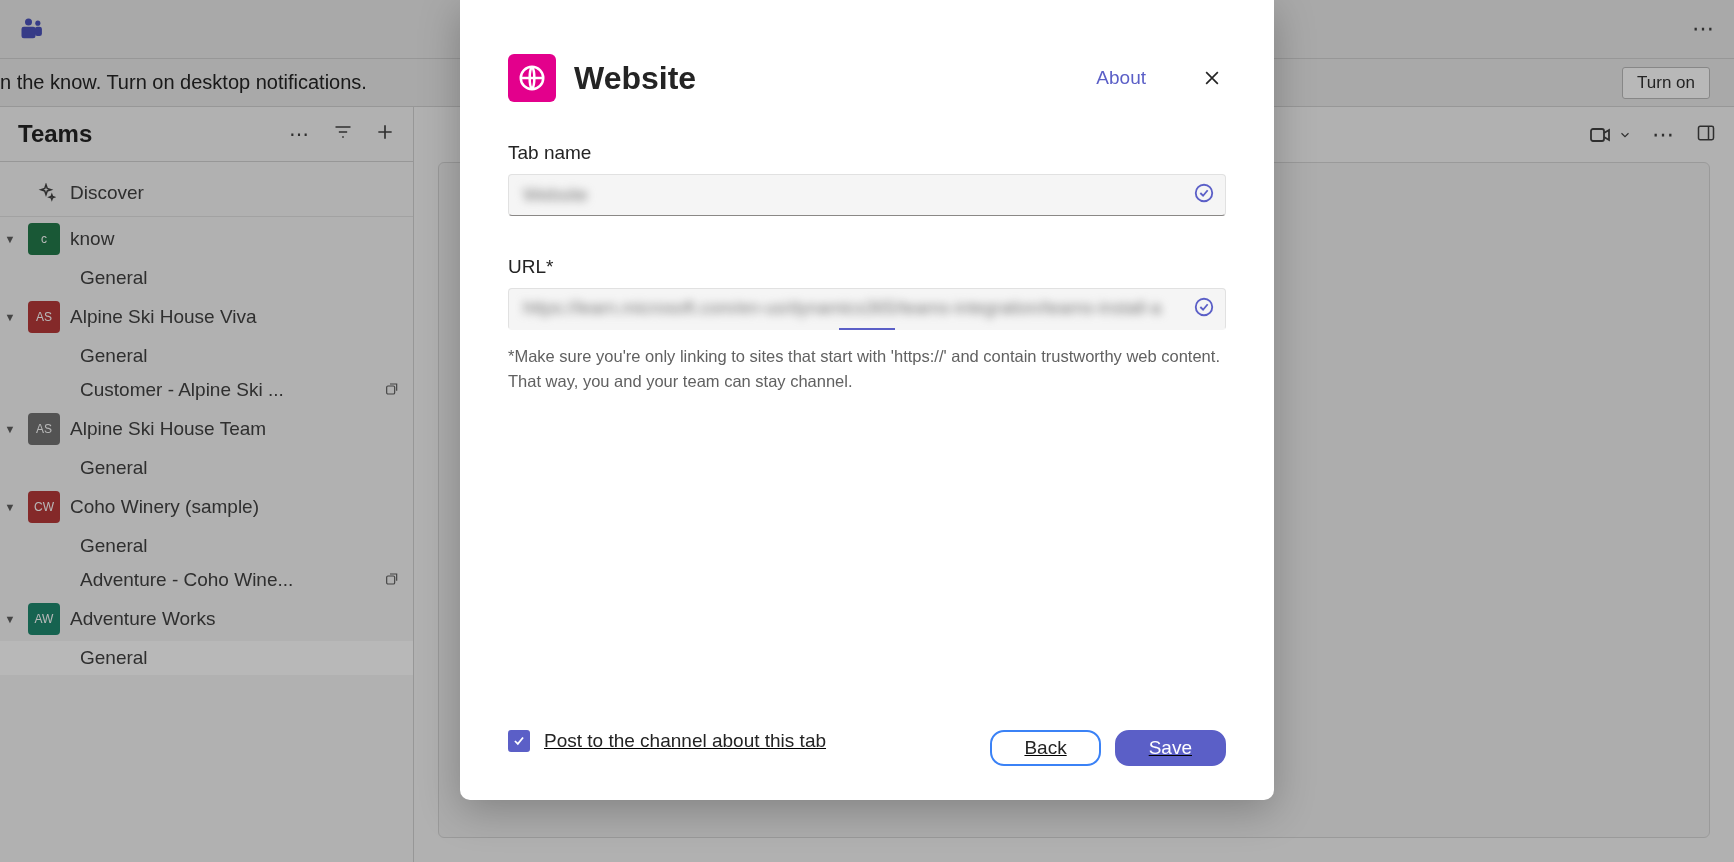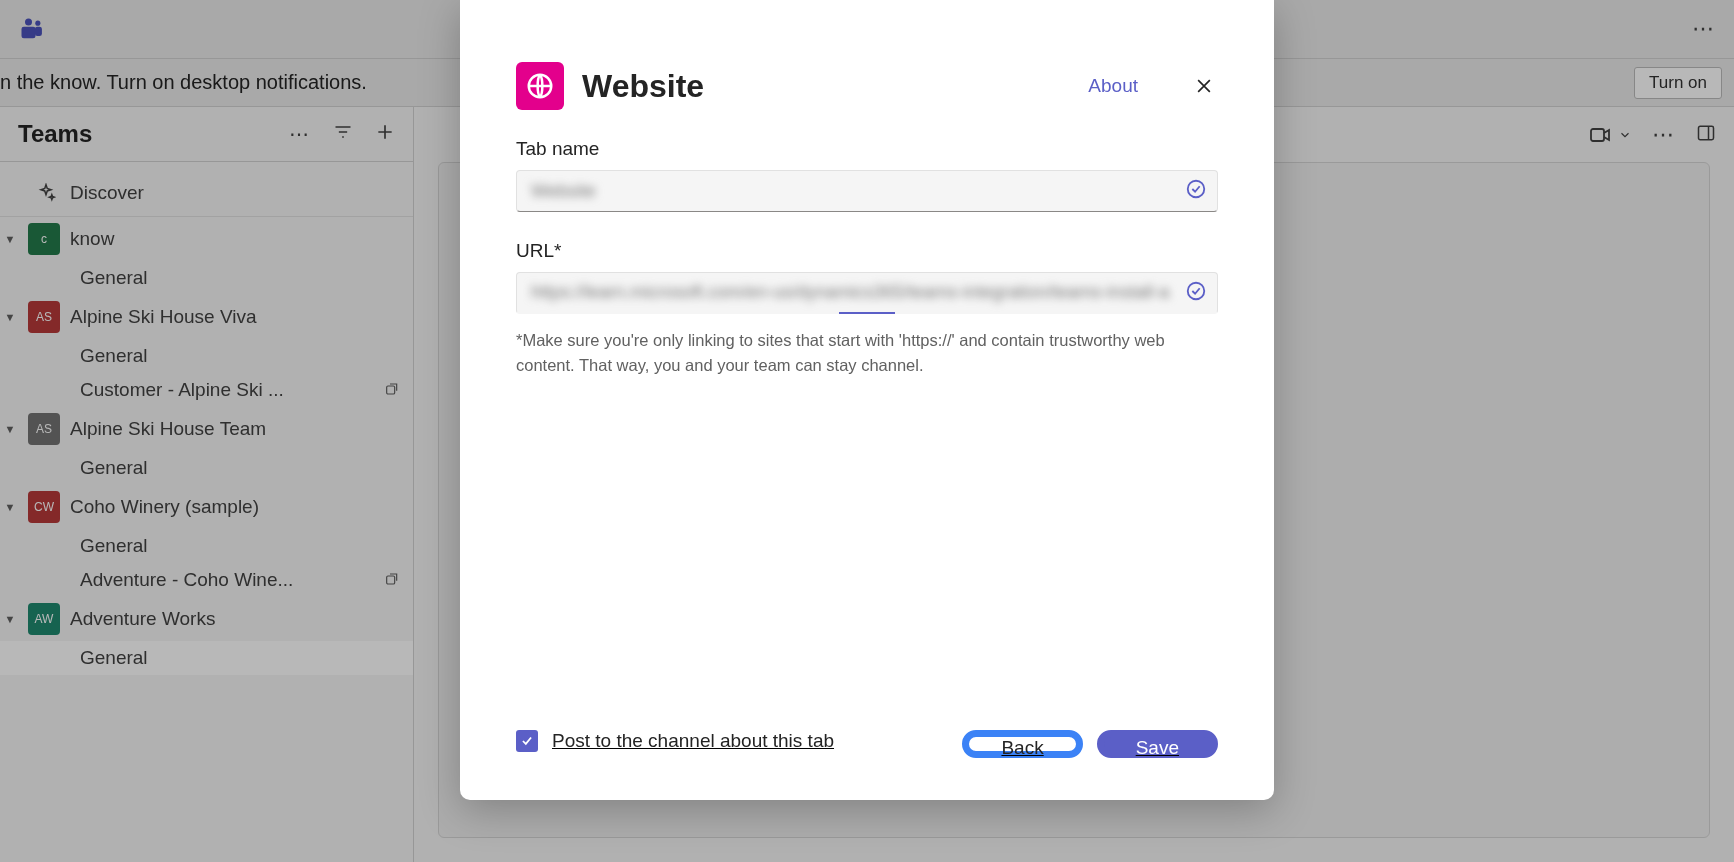--- a/index.html
+++ b/index.html
@@ -5,21 +5,21 @@
 * { box-sizing: border-box; margin: 0; padding: 0; }
 html, body { width: 1734px; height: 862px; font-family: "Segoe UI", -apple-system, sans-serif; overflow: hidden; background: #fff; }
 
 
 .app { position: absolute; inset: 0; display: flex; flex-direction: column; background: #f5f5f5; }
 .topbar { height: 59px; border-bottom: 1px solid #d1d1d1; display: flex; align-items: center; padding: 0 18px; gap: 14px; background: #eaeaea; }
 .teams-logo { width: 28px; height: 28px; color: #4b53bc; }
 .topbar-spacer { flex: 1; }
 .more-dots { font-size: 22px; color: #424242; cursor: pointer; letter-spacing: 2px; }
 
-.banner { height: 48px; border-bottom: 1px solid #d1d1d1; display: flex; align-items: center; padding: 0 0 0 0; font-size: 20px; color: #242424; background: #eaeaea; }
+.banner { height: 48px; border-bottom: 1px solid #d1d1d1; display: flex; align-items: center; padding: 0 12px 0 0; font-size: 20px; color: #242424; background: #eaeaea; }
 .banner-text { padding-left: 0; }
 .banner-spacer { flex: 1; }
 .turn-on-btn { margin-right: 12px; border: 1px solid #bcbcbc; background: #fff; border-radius: 3px; padding: 5px 14px; font-size: 17px; color: #333; cursor: pointer; }
 
 .main { flex: 1; display: flex; min-height: 0; }
 .sidebar { width: 414px; border-right: 1px solid #d1d1d1; display: flex; flex-direction: column; background: #f5f5f5; }
 .sidebar-header { height: 55px; display: flex; align-items: center; padding: 0 18px; border-bottom: 1px solid #d1d1d1; }
 .sidebar-title { font-weight: 700; font-size: 24px; color: #242424; }
 .sidebar-header-icons { margin-left: auto; display: flex; gap: 22px; align-items: center; color: #424242; }
 .sidebar-header-icons > span { cursor: pointer; font-size: 20px; }
@@ -40,50 +40,50 @@
 .link-badge { width: 18px; height: 18px; display: flex; align-items: center; justify-content: center; color: #616161; }
 
 .content { flex: 1; display: flex; flex-direction: column; background: #f5f5f5; }
 .content-header { height: 55px; display: flex; align-items: center; justify-content: flex-end; padding: 0 18px; gap: 20px; color: #424242; }
 .content-header .meet-btn { display: flex; align-items: center; gap: 6px; cursor: pointer; }
 .content-header .meet-btn svg { width: 24px; height: 24px; }
 .content-body { flex: 1; margin: 0 24px 24px 24px; border: 1px solid #d6d6d6; border-radius: 6px; background: #f0f0f0; }
 
 
 .overlay { position: absolute; inset: 0; background: rgba(0,0,0,0.28); display: flex; align-items: flex-start; justify-content: center; }
-.dialog { width: 814px; min-height: 800px; margin-top: 0; background: #fff; border-radius: 0 0 10px 10px; display: flex; flex-direction: column; padding: 8px; position: relative; box-shadow: 0 10px 40px rgba(0,0,0,.25); }
+.dialog { width: 814px; min-height: 800px; margin-top: 0; background: #fff; border-radius: 0 0 10px 10px; display: flex; flex-direction: column; padding: 0; position: relative; box-shadow: 0 10px 40px rgba(0,0,0,.25); }
 .dialog-inner { padding: 54px 48px 24px 48px; flex: 1; display: flex; flex-direction: column; }
 .dialog-head { display: flex; align-items: center; gap: 18px; }
 .dialog-icon { width: 48px; height: 48px; background: #e3008c; border-radius: 6px; display: flex; align-items: center; justify-content: center; color: #fff; }
 .dialog-icon svg { width: 30px; height: 30px; }
 .dialog-title { font-size: 32px; font-weight: 700; color: #242424; }
 .dialog-head-spacer { flex: 1; }
 .about-link { color: #5b5fc7; font-size: 19px; cursor: pointer; margin-right: 34px; }
 .close-btn { width: 28px; height: 28px; display: flex; align-items: center; justify-content: center; cursor: pointer; color: #242424; }
 .close-btn svg { width: 20px; height: 20px; }
 
-.field { margin-top: 28px; }
+.field { margin-top: 40px; }
 .field-label { font-size: 19px; color: #242424; margin-bottom: 10px; }
 .input-wrap { position: relative; display: flex; align-items: center; background: #f5f5f5; border: 1px solid #e1e1e1; border-bottom: 1px solid #8a8886; border-radius: 4px; height: 42px; padding: 0 44px 0 14px; }
 .input-wrap input { border: none; outline: none; background: transparent; width: 100%; font-size: 18px; color: #7a7a7a; filter: blur(4px); }
 .input-check { position: absolute; right: 10px; color: #5b5fc7; }
 .input-check svg { width: 22px; height: 22px; }
 
 .url-wrap { border-bottom: 2px solid transparent; position: relative; }
 .url-underline { position: absolute; left: 50%; transform: translateX(-50%); bottom: -2px; width: 56px; height: 2px; background: #5b5fc7; }
 
 .helper-text { margin-top: 14px; font-size: 16.5px; color: #616161; line-height: 1.5; }
 
 .dialog-footer { margin-top: auto; padding: 0 48px 34px 48px; display: flex; align-items: flex-start; text-decoration: underline; }
 .post-check { display: flex; align-items: center; gap: 14px; cursor: pointer; }
 .checkbox { width: 22px; height: 22px; border-radius: 3px; background: #5b5fc7; display: flex; align-items: center; justify-content: center; color: #fff; }
 .checkbox svg { width: 14px; height: 14px; }
 .post-label { font-size: 19px; color: #242424; }
 .footer-spacer { flex: 1; }
-.btn { height: 28px; padding: 0 32px; border-radius: 14px; font-size: 19px; cursor: pointer; border: 7px solid #3b82f6; background: #fff; color: #242424; }
+.btn { height: 36px; padding: 0 32px; border-radius: 14px; font-size: 19px; cursor: pointer; border: 2px solid #3b82f6; background: #fff; color: #242424; }
 .btn + .btn { margin-left: 14px; }
 .btn.primary { background: #5b5fc7; border-color: #5b5fc7; color: #fff; }
 </style>
 </head>
 <body>
 
 <div class="app">
   <div class="topbar">
     <span class="teams-logo">
       <svg viewBox="0 0 24 24" fill="currentColor">

